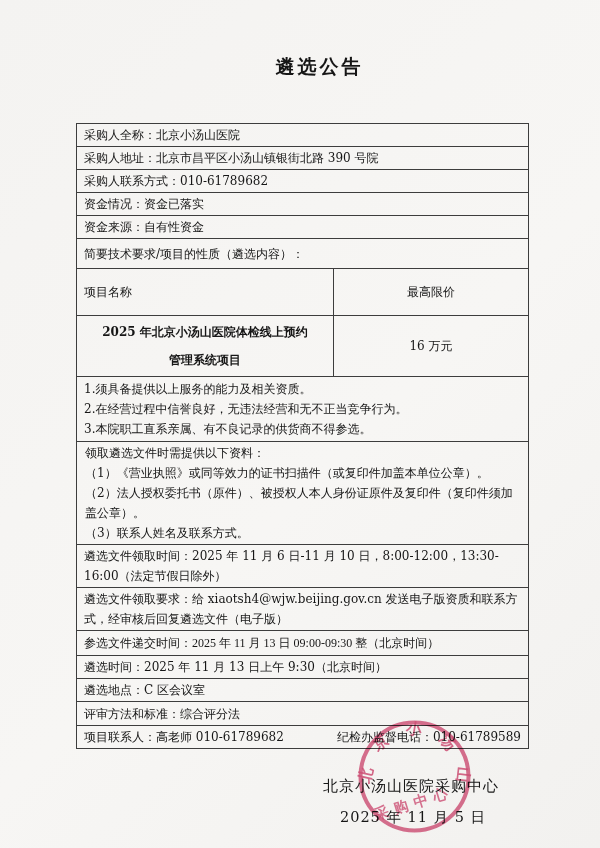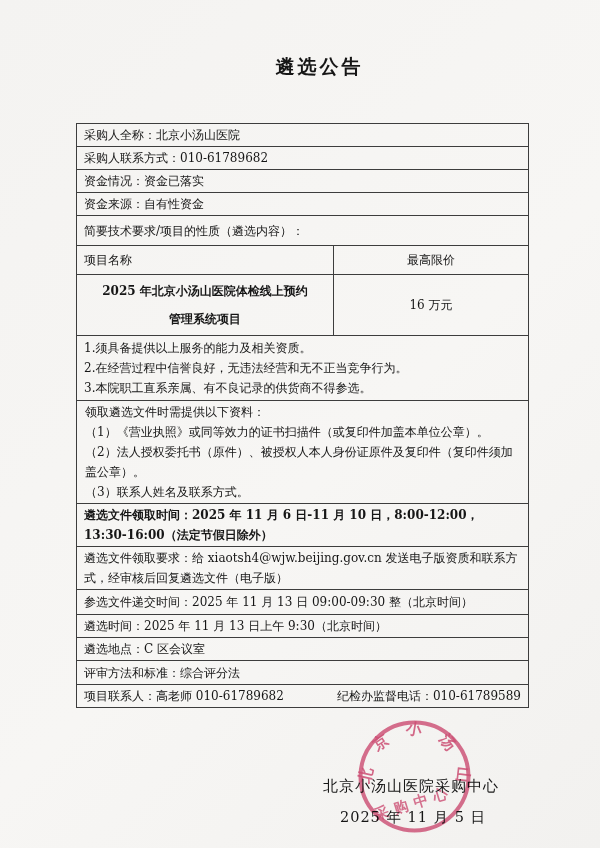--- a/index.html
+++ b/index.html
@@ -40,27 +40,27 @@
   }
   table.main td {
     border:1.5px solid #3d3d3d;
     padding:1px 7px;
     vertical-align:middle;
     line-height:20px;
     word-break:break-word;
   }
   .h23 td { height:23px; }
   .h30 td { height:30px;margin-top:18px; }
-  .h29 td { height:29px; }
+  .h29 td { height:47px; }
   .h61 td { height:61px; }
   .h65 td { height:65px; line-height:21.5px; }
   .h100 td { height:100px; line-height:20px; vertical-align:top; padding-top:4px; }
-  .h39 td { height:39px; line-height:19.5px;font-weight:bold; }
+  .h39 td { height:39px; line-height:19.5px; }
   .h43 td { height:43px; line-height:20px; }
-  .h25 td { height:25px; }
+  .h25 td { height:25px;font-family:Liberation Serif, serif; }
   .h22 td { height:22px; }
   .h21 td { height:21px; }
   .h24 td { height:24px; }
   td.center { text-align:center; }
   td.boldcell { font-weight:bold; }
   .contact-row-flex {
     display:flex;
     justify-content:space-between;
     align-items:center;
     width:100%;
@@ -99,20 +99,23 @@
   <div class="doc-title">遴选公告</div>
 
   <table class="main">
     <colgroup>
         <col style="width:257px">
         <col style="width:195px">
       </colgroup>
     <tbody>
         <tr class="h23">
           <td colspan="2">采购人全称：北京小汤山医院</td>
+        </tr>
+    <tr class="h23">
+          <td colspan="2">采购人地址：北京市昌平区小汤山镇银街北路 390 号院</td>
         </tr>
     <tr class="h23">
           <td colspan="2">采购人联系方式：010-61789682</td>
         </tr>
     <tr class="h23">
           <td colspan="2">资金情况：资金已落实</td>
         </tr>
     <tr class="h23">
           <td colspan="2">资金来源：自有性资金</td>
         </tr>

